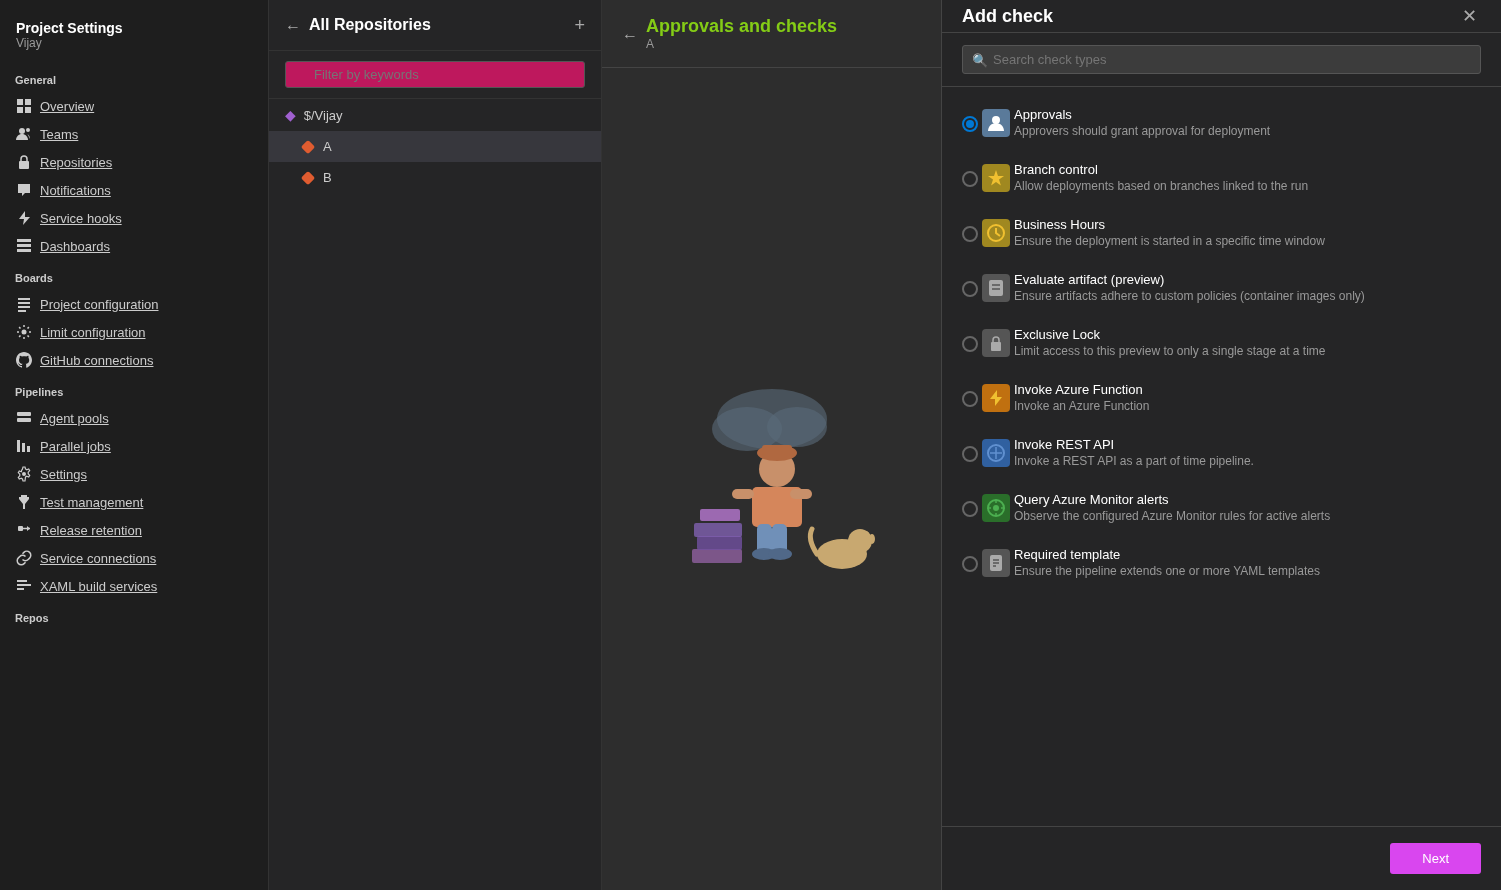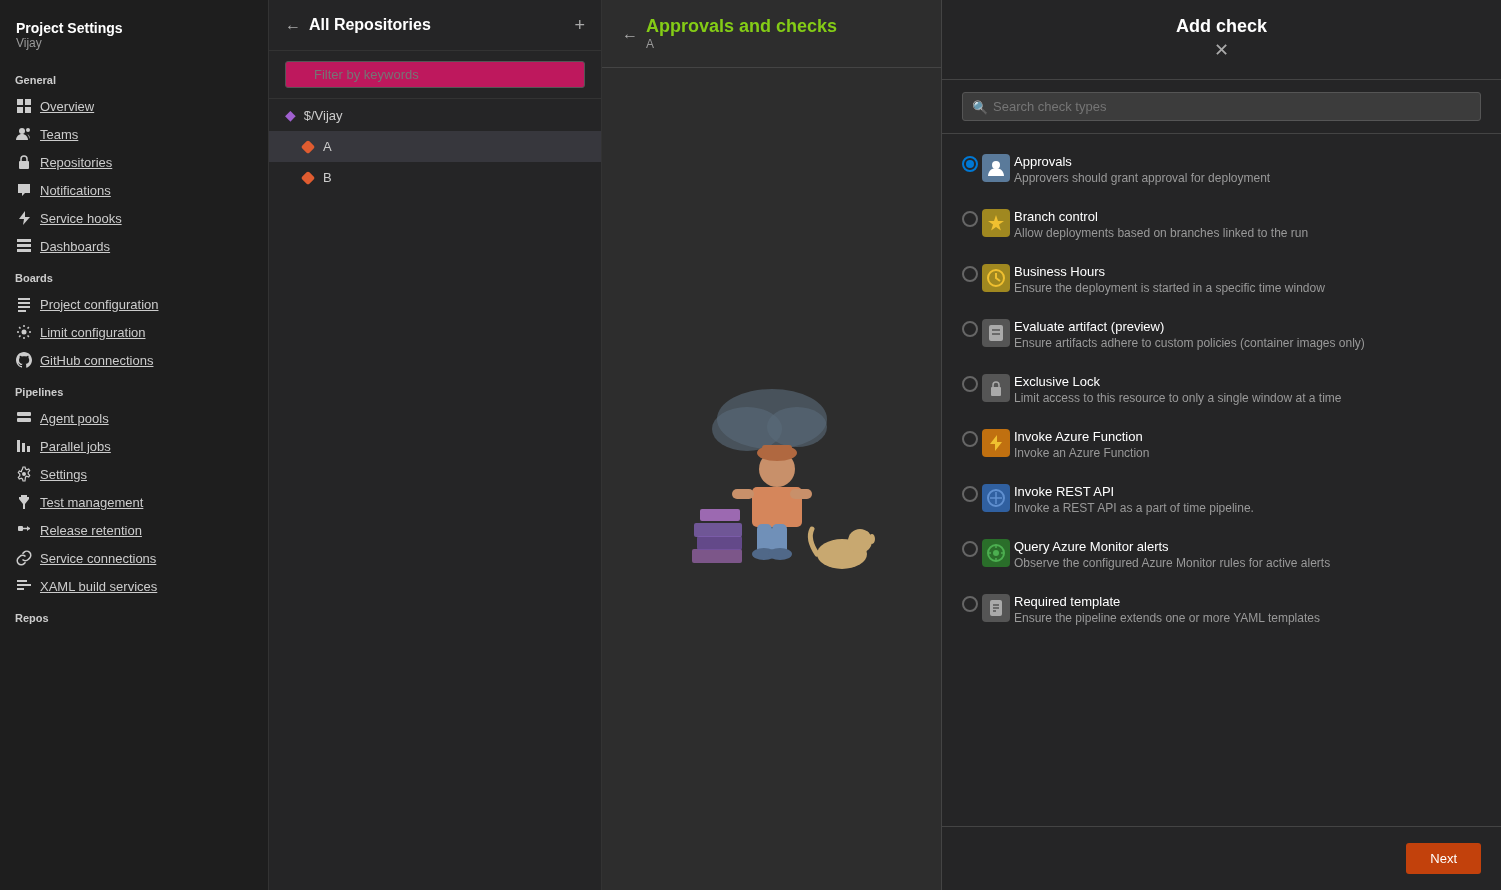--- a/index.html
+++ b/index.html
@@ -190,23 +190,22 @@
       border-left: 1px solid #444;
       flex-shrink: 0;
       display: flex;
       flex-direction: column;
       height: 100%;
     }
     .panel-header {
       display: flex;
       align-items: center;
       justify-content: space-between;
-      padding: 16px 20px;
+      padding: 3px 20px;
       border-bottom: 1px solid #444;
-      flex-direction: column;
     }
     .panel-title {
       font-size: 18px;
       font-weight: 600;
       color: #fff;
     }
     .close-btn {
       background: none;
       border: none;
       color: #aaa;
@@ -238,21 +237,21 @@
       color: #888;
       pointer-events: none;
     }
     .check-list {
       flex: 1;
       overflow-y: auto;
       padding: 8px 0;
     }
     .check-item {
       display: flex;
-      align-items: flex-start;
+      align-items: center;
       gap: 4px;
       padding: 12px 20px;
       cursor: pointer;
     }
     .radio-btn {
       width: 16px;
       height: 16px;
       border-radius: 50%;
       border: 2px solid #666;
       flex-shrink: 0;
@@ -294,25 +293,25 @@
       font-size: 12px;
       color: #999;
     }
     .panel-footer {
       padding: 16px 20px;
       border-top: 1px solid #444;
       display: flex;
       justify-content: flex-end;
     }
     .next-btn {
-      background: #c2410c;
+      background: #d946ef;
       color: #fff;
       border: none;
       border-radius: 3px;
-      padding: 8px 24px;
+      padding: 8px 32px;
       font-size: 13px;
       cursor: pointer;
     }
 
     .back-arrow {
       color: #aaa;
       cursor: pointer;
       font-size: 16px;
     }
 
@@ -641,21 +640,21 @@
       <div class="check-item">
     <div class="radio-btn "></div>
     <div class="check-icon" style="background:#555">
       <svg width="20" height="20" viewBox="0 0 20 20" fill="#aaa">
             <rect x="5" y="9" width="10" height="9" rx="1"></rect>
             <path d="M7 9V7a3 3 0 016 0v2" stroke="#aaa" stroke-width="1.5" fill="none"></path>
           </svg>
     </div>
     <div class="check-info">
       <div class="check-name">Exclusive Lock</div>
-      <div class="check-desc">Limit access to this resource to only a single window at a time</div>
+      <div class="check-desc">Limit access to this preview to only a single stage at a time</div>
     </div>
   </div>
       <div class="check-item">
     <div class="radio-btn "></div>
     <div class="check-icon" style="background:#c07010">
       <svg width="20" height="20" viewBox="0 0 20 20" fill="#f0c030">
             <polygon points="11,2 4,11 9,11 9,18 16,9 11,9"></polygon>
           </svg>
     </div>
     <div class="check-info">

